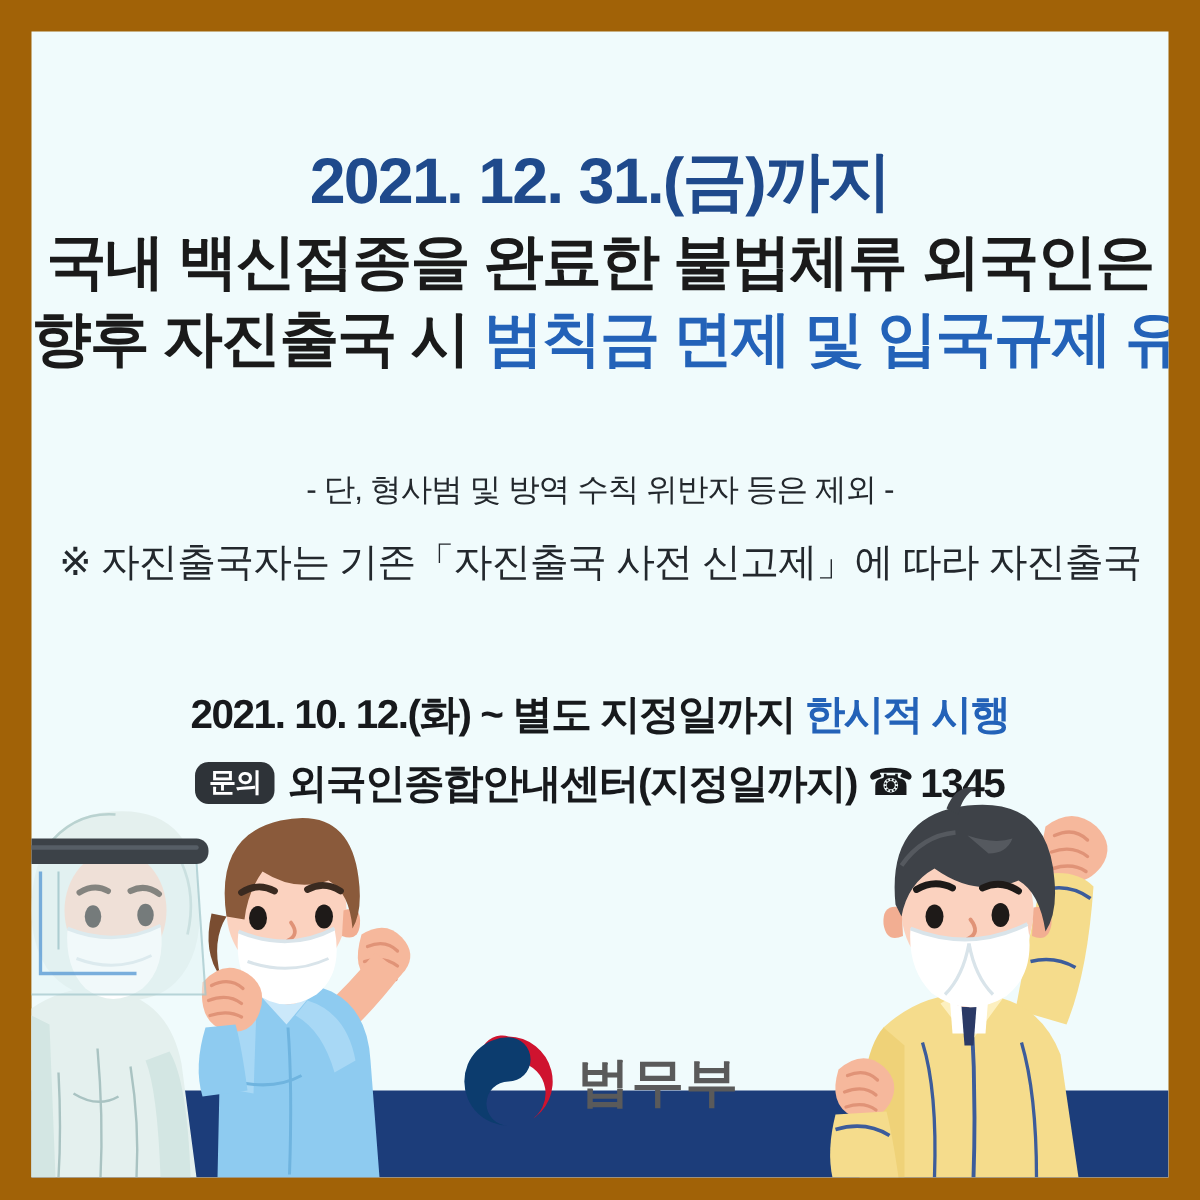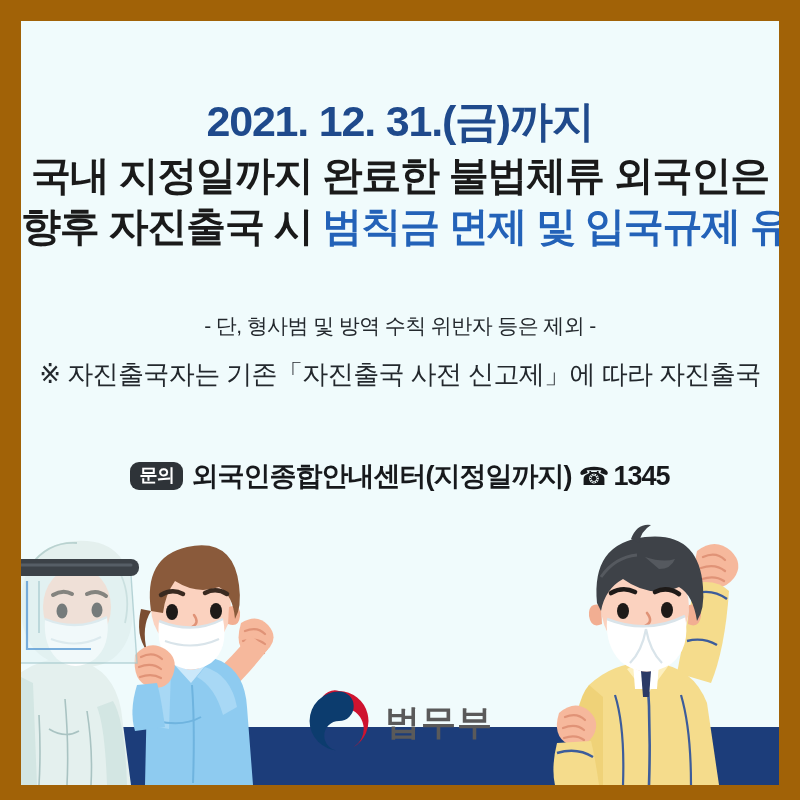--- a/index.html
+++ b/index.html
@@ -161,30 +161,31 @@
 <body>
 
 <div id="poster">
 
   <div class="panel">
 
     <div class="floor"></div>
 
     <div class="headline">
       <span class="hl-line hl-1">2021. 12. 31.(금)까지</span>
-      <span class="hl-line hl-2">국내 지정일까지 완료한 불법체류 외국인은</span>
+      <span class="hl-line hl-2">국내 백신접종을 완료한 불법체류 외국인은</span>
       <span class="hl-line hl-3"><span>향후 자진출국 시 </span><span class="accent">범칙금 면제 및 입국규제 유예</span></span>
     </div>
 
     <div class="subnotes">
       <span class="sub-line sub-1">- 단, 형사범 및 방역 수칙 위반자 등은 제외 -</span>
       <span class="sub-line sub-2">※ 자진출국자는 기존「자진출국 사전 신고제」에 따라 자진출국</span>
     </div>
 
     <div class="schedule">
+      <span class="sched-line"><span>2021. 10. 12.(화) ~ 별도 지정일까지 </span><span class="accent">한시적 시행</span></span>
       <div class="contact-line">
         <span class="badge">문의</span>
         <span>외국인종합안내센터(지정일까지)</span>
         <span class="phone-glyph">☎</span>
         <span>1345</span>
       </div>
     </div>
 
     <div class="logo-wrap">
       <span>

